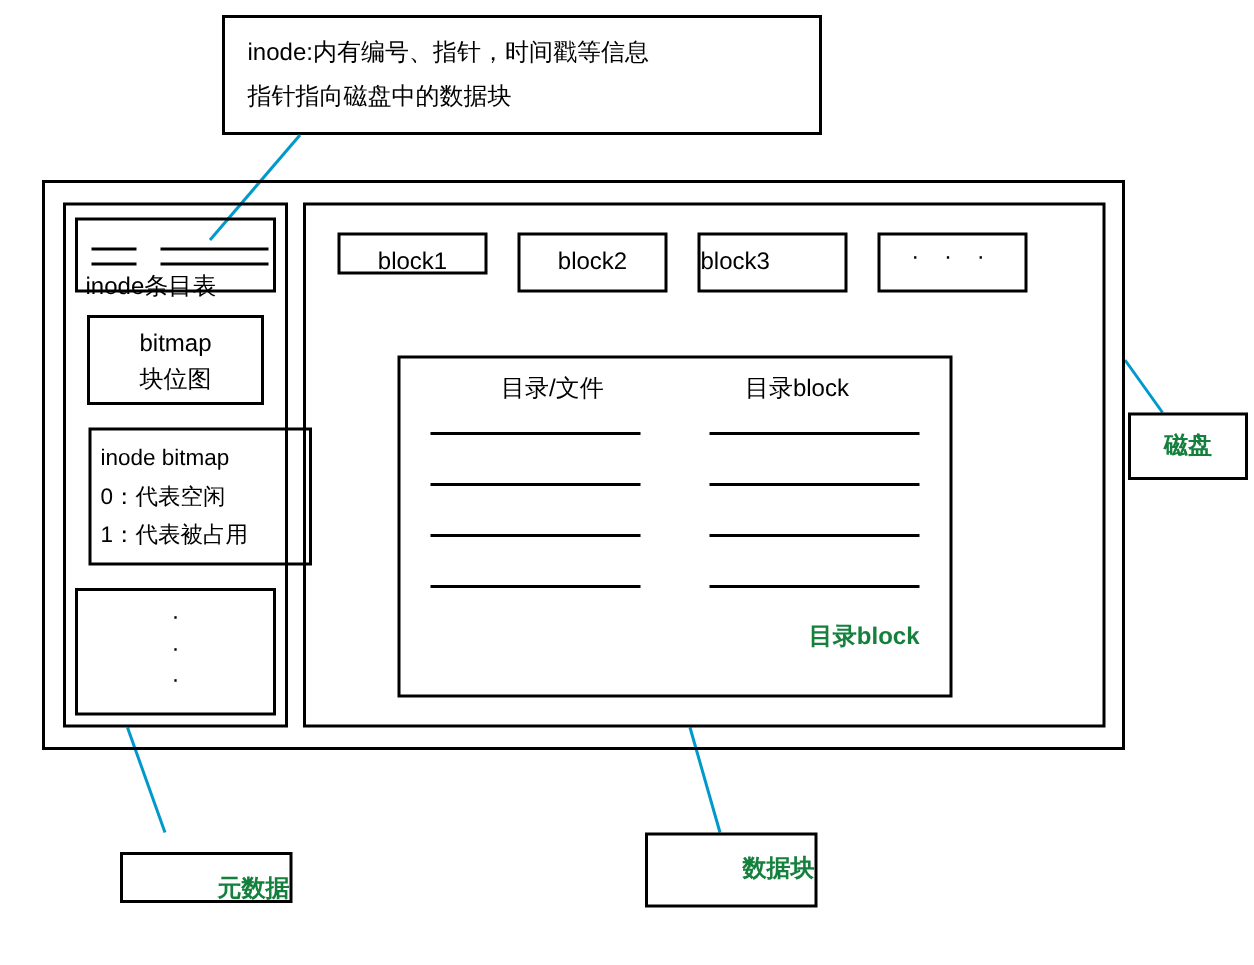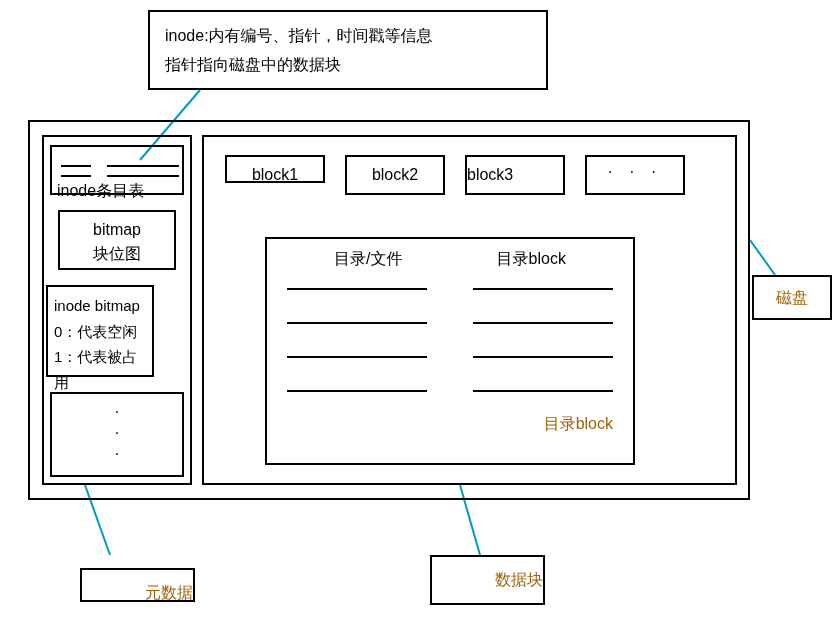--- a/index.html
+++ b/index.html
@@ -5,21 +5,21 @@
     * { box-sizing: border-box; margin: 0; padding: 0; }
     body {
       width: 836px;
       height: 643px;
       position: relative;
       font-family: "Microsoft YaHei", "SimSun", sans-serif;
       font-size: 16px;
       background: #fff;
     }
     .box { border: 2px solid #000; position: absolute; }
-    .label-red { color: #a16207; }
+    .label-red { color: #15803d; font-weight: bold; }
     
     
     .callout-top {
       left: 148px; top: 10px;
       width: 400px; height: 80px;
       padding: 10px 15px;
       line-height: 1.8;
     }
     
     
@@ -52,22 +52,22 @@
     .block-bitmap {
       left: 58px; top: 210px;
       width: 118px; height: 60px;
       text-align: center;
       padding-top: 6px;
       line-height: 1.5;
     }
     
     
     .inode-bitmap {
-      left: 46px; top: 285px;
-      width: 108px; height: 92px;
+      left: 59px; top: 285px;
+      width: 149px; height: 92px;
       padding: 6px 6px;
       line-height: 1.7;
       font-size: 15px;
     }
     
     
     .meta-dots {
       left: 50px; top: 392px;
       width: 134px; height: 85px;
       text-align: center;

